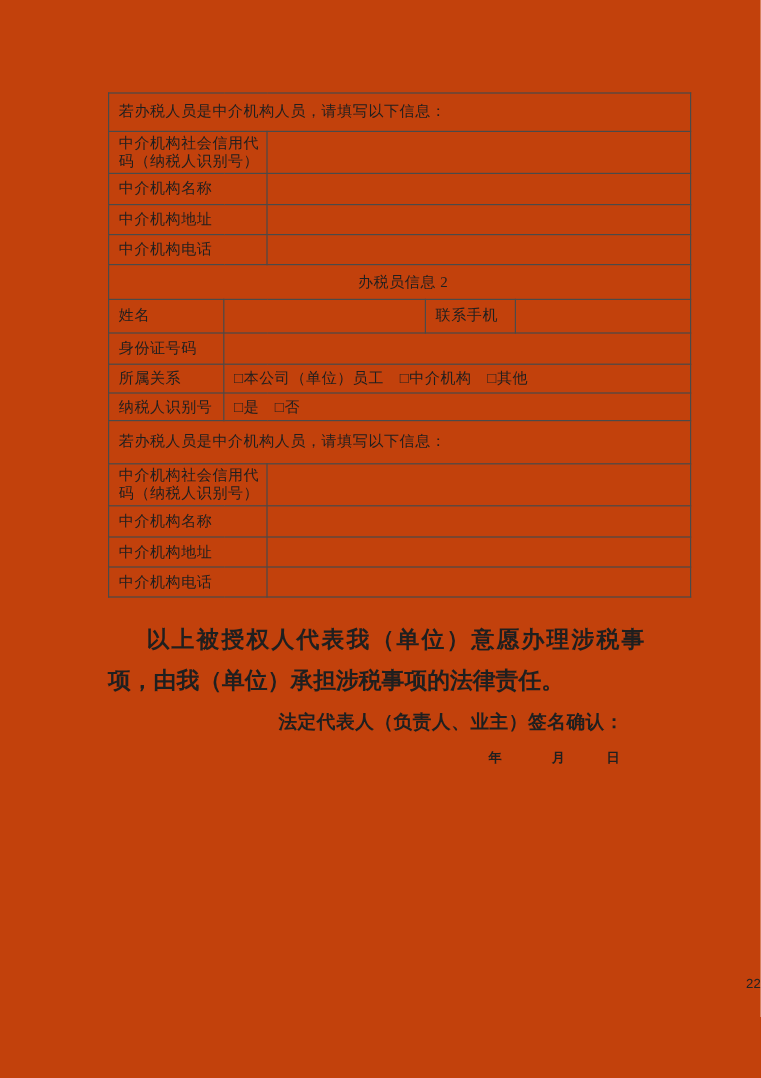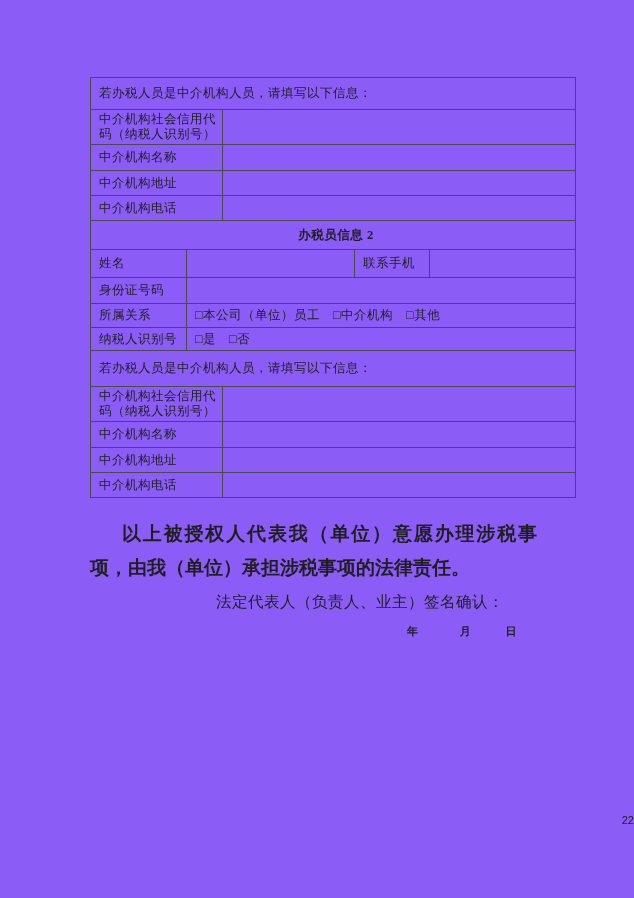--- a/index.html
+++ b/index.html
@@ -1,20 +1,20 @@
 <!DOCTYPE html>
 <html><head>
 <meta charset="utf-8">
 <style>
   html, body { margin: 0; padding: 0; background: #ffffff; }
   .page {
     position: relative;
     width: 634px;
     height: 898px;
-    background: #8b5cf6;
+    background: #c2410c;
     font-family: "Liberation Serif", "DejaVu Serif", serif;
     color: #1f1f1f;
     overflow: hidden;
   }
   table.form {
     position: absolute;
     left: 90px;
     top: 77px;
     width: 485px;
     border-collapse: collapse;
@@ -33,43 +33,43 @@
   tr.h35 { height: 35px; }
   tr.h26 { height: 26px; font-family: Liberation Serif, serif; }
   tr.h25 { height: 25px; }
   tr.h29 { height: 29px; }
   tr.h28 { height: 28px; }
   tr.h24 { height: 24px; }
   tr.h23 { height: 23px; }
   tr.h36 { height: 36px; }
   td.section-title {
     font-size: 16px;
-    font-weight: bold;
+    font-weight: normal;
     text-align: center;
     padding: 0;
     letter-spacing: 1px;
     margin-top: 29px;
   }
   .declaration {
     position: absolute;
     left: 90px;
     top: 517px;
     width: 447px;
     font-size: 19px;
     font-weight: bold;
     line-height: 33.5px;
     text-indent: 32px;
     text-align: justify;
   }
   .signature-line {
     position: absolute;
-    left: 216px;
+    left: 232px;
     top: 592px;
     font-size: 15.5px;
-    font-weight: normal;
+    font-weight: bold;
     letter-spacing: 0.5px;
     white-space: nowrap;
   }
   .date-line {
     position: absolute;
     left: 407px;
     top: 624px;
     font-size: 11px;
     font-weight: bold;
     white-space: nowrap;

